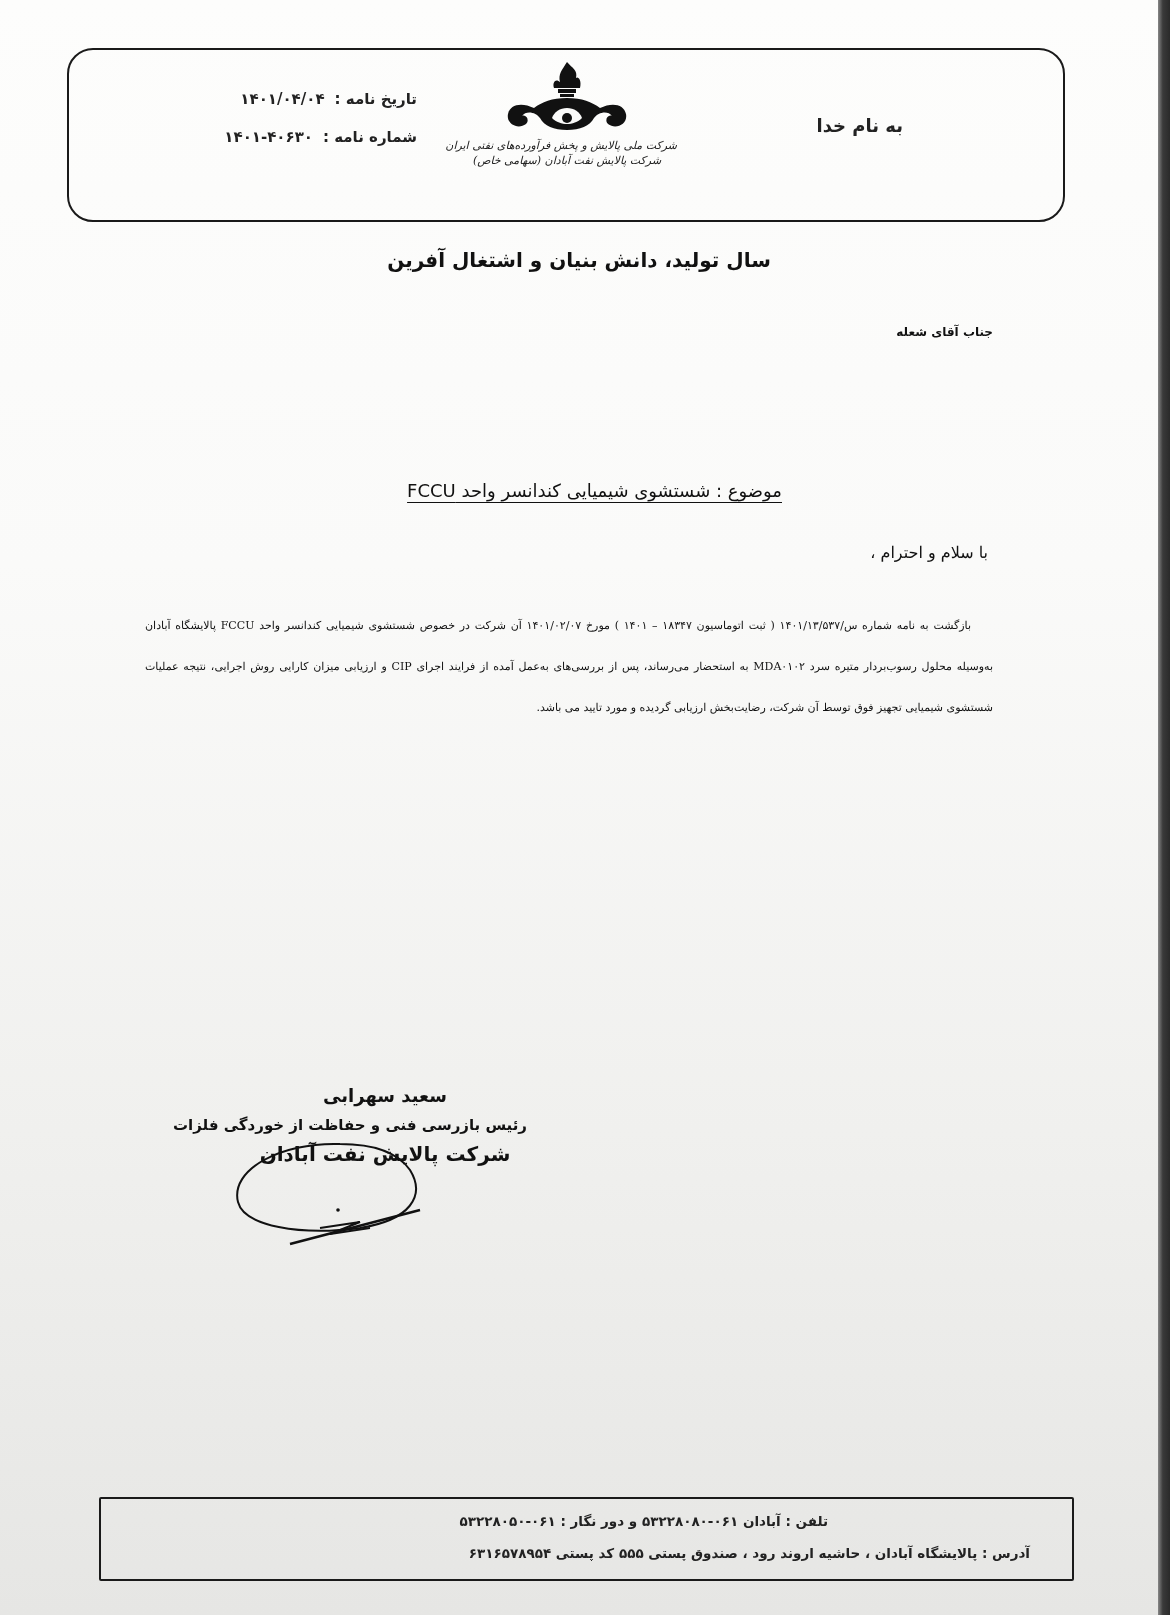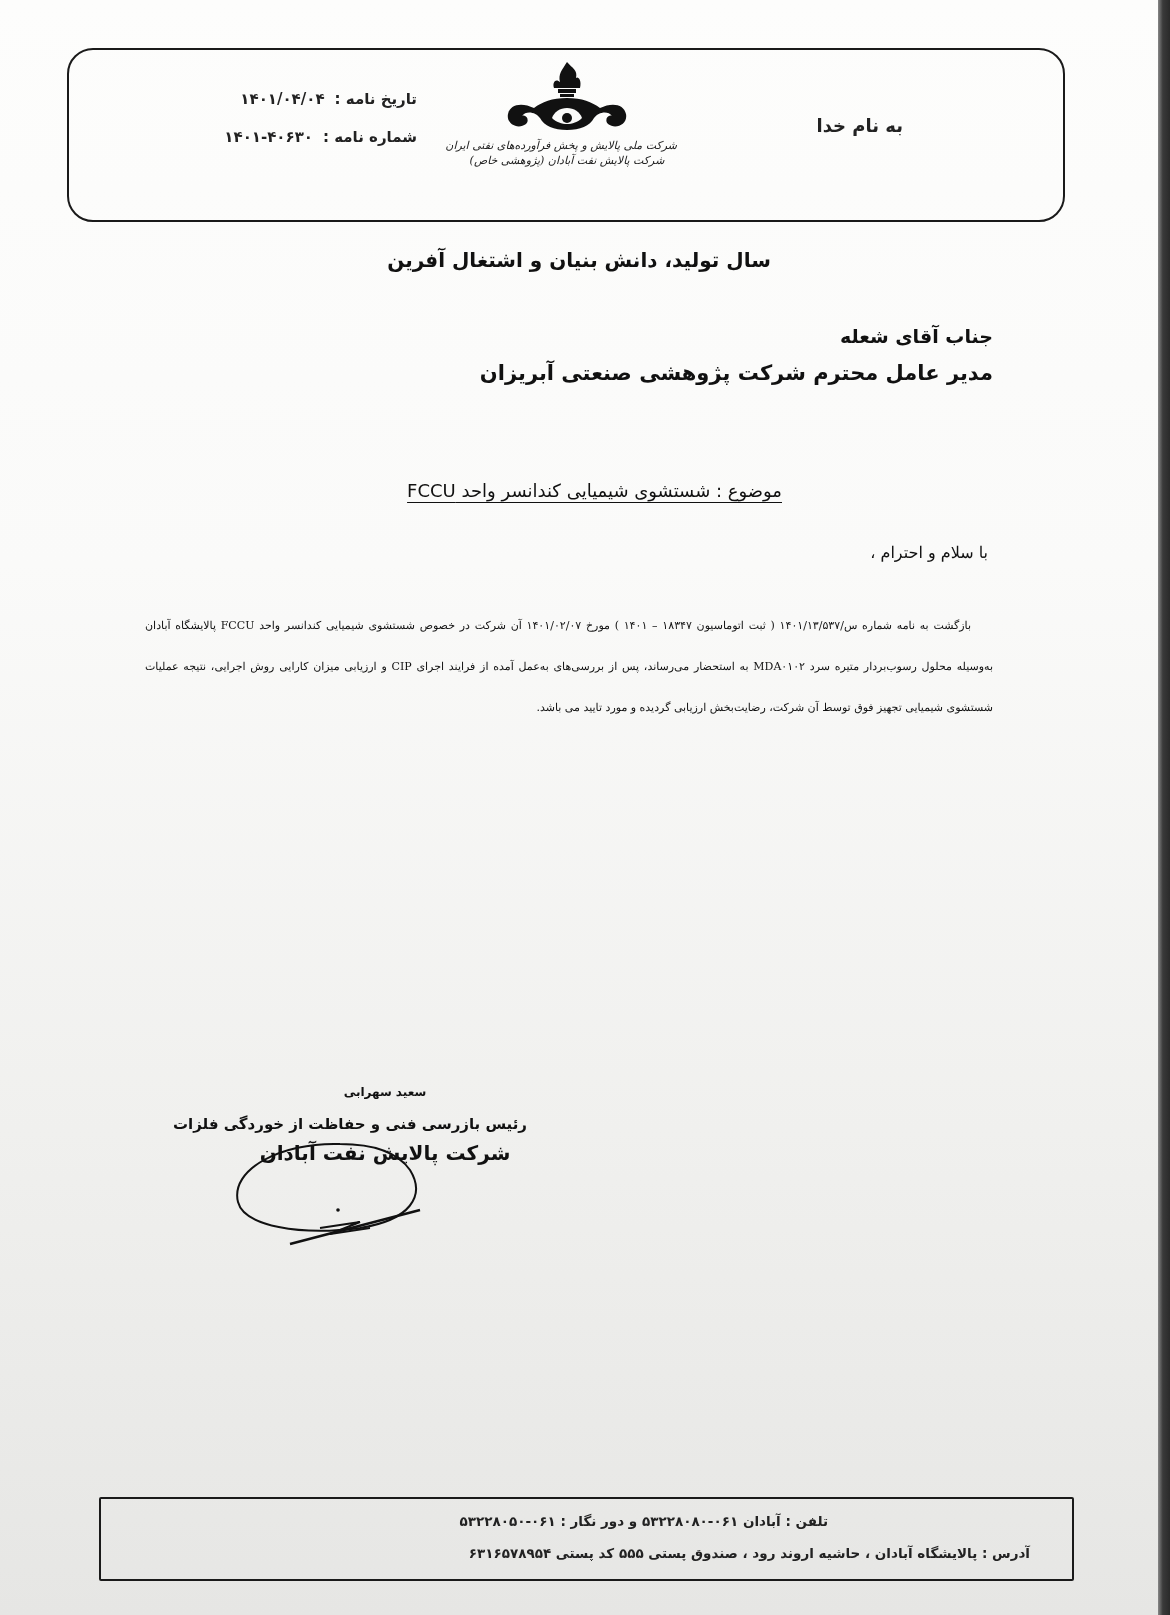--- a/index.html
+++ b/index.html
@@ -81,21 +81,21 @@
       left: 0; right: 0; top: 248px;
       text-align: center;
       font-size: 20px;
       font-weight: bold;
     }
     .recipient {
       position: absolute;
       right: 165px; top: 325px;
       font-weight: bold;
     }
-    .recipient .r1 { font-size: 19px; margin-bottom: 14px; }
+    .recipient .r1 { font-size: 12px; margin-bottom: 26px; }
     .recipient .r2 { font-size: 21px; }
 
     .subject {
       position: absolute;
       right: 376px; top: 480px;
       font-size: 18px;
       font-weight: normal;
       text-decoration: underline;
       text-underline-offset: 5px;
       white-space: nowrap;
@@ -120,21 +120,21 @@
     }
     .body-text p { text-indent: 22px; }
 
     .signature {
       position: absolute;
       left: 110px; top: 1085px;
       width: 480px;
       text-align: center;
       font-weight: bold;
     }
-    .sig-name { font-size: 12px; margin-bottom: 16px; padding-left: 70px; }
+    .sig-name { font-size: 18px; margin-bottom: 10px; padding-left: 70px; }
     .sig-title { font-size: 15px; margin-bottom: 8px; }
     .sig-company { font-size: 20px; padding-left: 70px; }
     .sig-scribble {
       position: absolute;
       left: 220px; top: 1140px;
     }
 
     
     .footer-box {
       position: absolute;
@@ -167,40 +167,39 @@
 
         <path d="M75 2 C70 10 66 14 68 22 C64 18 60 22 62 28 L88 28 C90 20 86 16 84 18 C86 10 80 8 75 2 Z" fill="#111"></path>
         <rect x="66" y="29" width="18" height="4" fill="#111"></rect>
         <rect x="68" y="34" width="14" height="3" fill="#111"></rect>
 
         <path d="M75 38 C60 38 50 42 42 48 C30 42 18 44 16 54 C14 64 26 70 34 64 C38 60 34 54 30 56 C34 50 44 52 48 58 C52 66 62 70 75 70 C88 70 98 66 102 58 C106 52 116 50 120 56 C116 54 112 60 116 64 C124 70 136 64 134 54 C132 44 120 42 108 48 C100 42 90 38 75 38 Z" fill="#111"></path>
         <path d="M75 48 C68 48 62 52 60 58 C64 62 70 64 75 64 C80 64 86 62 90 58 C88 52 82 48 75 48 Z" fill="#fafaf9"></path>
         <circle cx="75" cy="58" r="5" fill="#111"></circle>
       </svg>
       <div class="logo-line">شرکت ملی پالایش و پخش فرآورده‌های نفتی ایران</div>
-      <div class="logo-line">شرکت پالایش نفت آبادان (پژوهشی خاص)</div>
+      <div class="logo-line">شرکت پالایش نفت آبادان (سهامی خاص)</div>
     </div>
 
     <div class="meta">
       <div class="meta-row">
         <span>تاریخ نامه :</span>
         <span class="val">۱۴۰۱/۰۴/۰۴</span>
       </div>
       <div class="meta-row">
         <span>شماره نامه :</span>
         <span class="val">۱۴۰۱-۴۰۶۳۰</span>
       </div>
     </div>
   </div>
 
   <div class="slogan">سال تولید، دانش بنیان و اشتغال آفرین</div>
 
   <div class="recipient">
     <div class="r1">جناب آقای شعله</div>
-    <div class="r2">مدیر عامل محترم شرکت پژوهشی صنعتی آبریزان</div>
   </div>
 
   <div class="subject">موضوع : شستشوی شیمیایی کندانسر واحد FCCU</div>
 
   <div class="greeting">با سلام و احترام ،</div>
 
   <div class="body-text">
     <p>بازگشت به نامه شماره س/۱۴۰۱/۱۳/۵۳۷ ( ثبت اتوماسیون ۱۸۳۴۷ – ۱۴۰۱ ) مورخ ۱۴۰۱/۰۲/۰۷ آن شرکت در خصوص شستشوی شیمیایی کندانسر واحد FCCU پالایشگاه آبادان به‌وسیله محلول رسوب‌بردار متیره سرد MDA۰۱۰۲ به استحضار می‌رساند، پس از بررسی‌های به‌عمل آمده از فرایند اجرای CIP و ارزیابی میزان کارایی روش اجرایی، نتیجه عملیات شستشوی شیمیایی تجهیز فوق توسط آن شرکت، رضایت‌بخش ارزیابی گردیده و مورد تایید می باشد.</p>
   </div>
 

